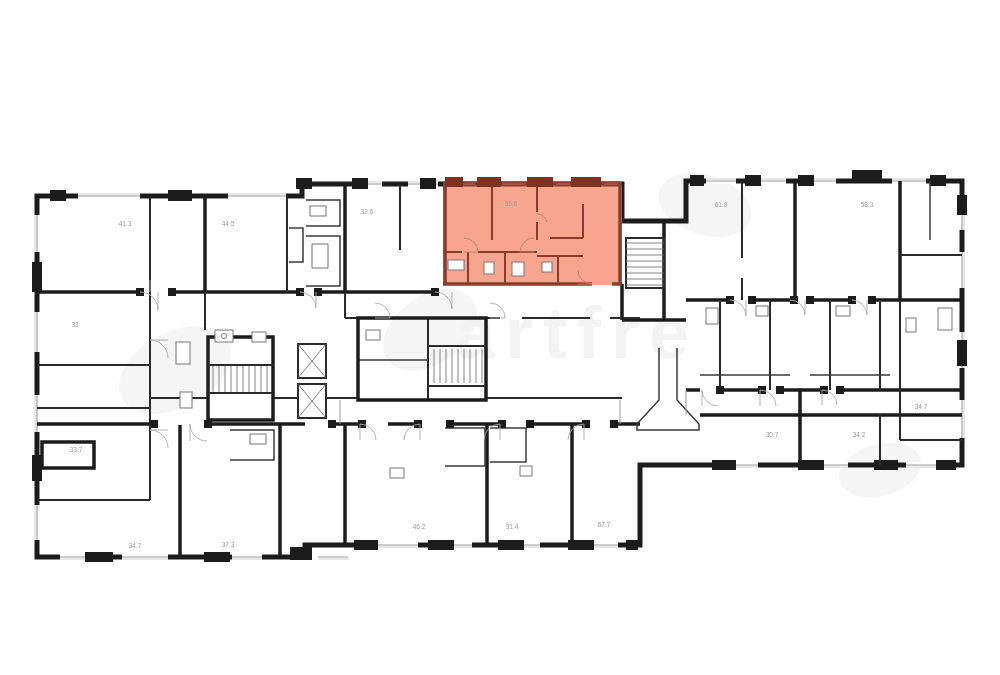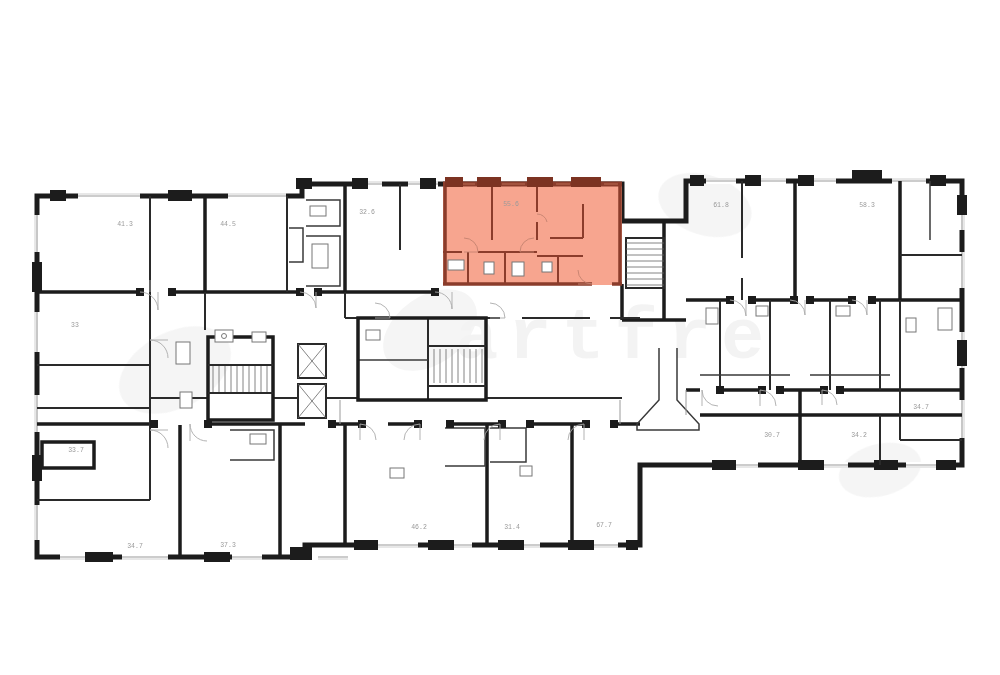--- a/index.html
+++ b/index.html
@@ -1,21 +1,21 @@
 <!DOCTYPE html>
 <html style="--wall: #1c1c1c; --thin: #8c8c8c; --label: #9a9a9a; --hl_fill: #f7a58f; --hl_wall: #8b3c2b; --hl_pier: #7c3322;"><head>
 <meta charset="utf-8">
 <style>
   :root{
     --wall:#1c1c1c; --thin:#8c8c8c; --label:#9a9a9a;
     --hl_fill:#f7a58f; --hl_wall:#8b3c2b; --hl_pier:#7c3322;
   }
   html,body{margin:0;padding:0;background:#fff;}
   #stage{position:relative;width:1000px;height:592px;background:#fff;overflow:hidden;
-         font-family:Liberation Mono, monospace;}
+         font-family:Liberation Sans, sans-serif;}
   svg{position:absolute;left:0;top:0;}
   .w5{stroke:var(--wall);stroke-width:5;fill:none;}
   .w35{stroke:var(--wall);stroke-width:3.5;fill:none;}
   .w2{stroke:#2a2a2a;stroke-width:2;fill:none;}
   .w15{stroke:#3a3a3a;stroke-width:1.5;fill:none;}
   .thinline{stroke:#9a9a9a;stroke-width:1;fill:none;}
   .arc{stroke:#aaa;stroke-width:.9;fill:none;}
   .hatch{stroke:#666;stroke-width:.8;fill:none;}
   .fix{stroke:#777;stroke-width:1;fill:#fff;}
   .pier{fill:var(--wall);stroke:none;}

